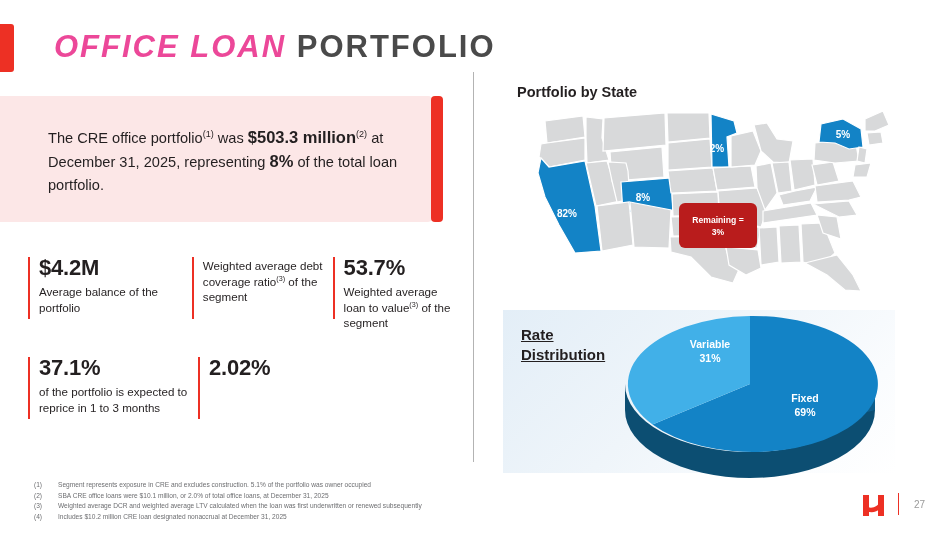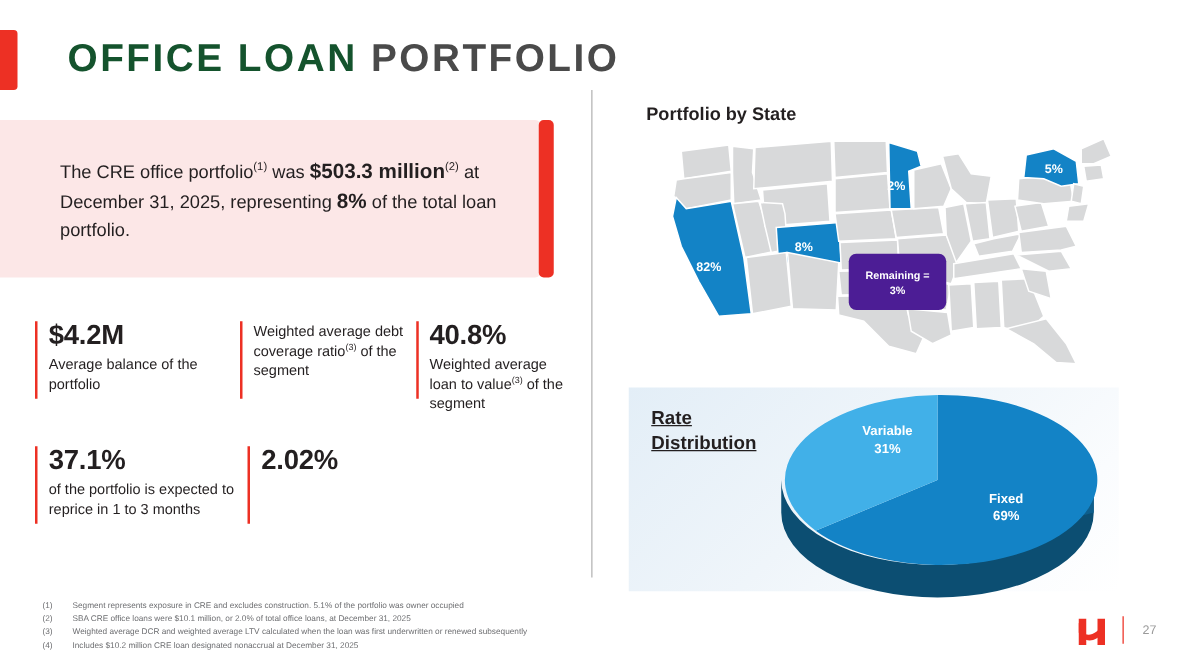--- a/index.html
+++ b/index.html
@@ -16,21 +16,21 @@
     position: absolute; left: 0px; top: 24px;
     width: 14px; height: 48px;
     background: #ED3024;
     border-radius: 0 3px 3px 0;
   }
   .page-title {
     position: absolute; left: 54px; top: 23px;
     font-size: 31px; font-weight: bold; letter-spacing: 2.0px;
     white-space: nowrap; line-height: 48px;
   }
-  .page-title .t-red { color: #14532d; }
+  .page-title .t-red { color: #ec4899; font-style: italic; }
   .page-title .t-dark { color: #4A4A4A; }
 
   
   .v-divider {
     position: absolute; left: 473px; top: 72px;
     width: 1px; height: 390px;
     background: #B3B3B3;
   }
 
   
@@ -93,21 +93,21 @@
   .map-wrap svg { width: 440px; height: 190px; display: block; }
   .st-base { fill: #D8D9DA; stroke: #ffffff; stroke-width: 1.2; }
   .st-hl { fill: #1383C6; stroke: #ffffff; stroke-width: 1.2; }
   .map-lbl {
     fill: #ffffff; font-family: "Liberation Sans", sans-serif;
     font-size: 10px; font-weight: bold; text-anchor: middle;
   }
   .remain-box {
     position: absolute; left: 679px; top: 203px;
     width: 78px; height: 45px;
-    background: #4c1d95; border-radius: 6px;
+    background: #b91c1c; border-radius: 6px;
     color: #fff; font-size: 8.6px; font-weight: bold;
     display: flex; flex-direction: column;
     align-items: center; justify-content: center;
     line-height: 12px; text-align: center;
   }
 
   
   .rate-panel {
     position: absolute; left: 503px; top: 310px;
     width: 392px; height: 163px;
@@ -162,21 +162,21 @@
         <div class="stat-rule"></div>
         <div class="stat-value">$4.2M</div>
         <div class="stat-label">Average balance of the portfolio</div>
       </div>
       <div class="stat-cell c2">
         <div class="stat-rule"></div>
         <div class="stat-label"><span>Weighted average debt coverage ratio</span><sup>(3)</sup><span> of the segment</span></div>
       </div>
       <div class="stat-cell c3">
         <div class="stat-rule"></div>
-        <div class="stat-value">40.8%</div>
+        <div class="stat-value">53.7%</div>
         <div class="stat-label"><span>Weighted average loan to value</span><sup>(3)</sup><span> of the segment</span></div>
       </div>
     </div>
     <div class="stat-row row2">
       <div class="stat-cell c1">
         <div class="stat-rule"></div>
         <div class="stat-value">37.1%</div>
         <div class="stat-label">of the portfolio is expected to reprice in 1 to 3 months</div>
       </div>
       <div class="stat-cell c2">

